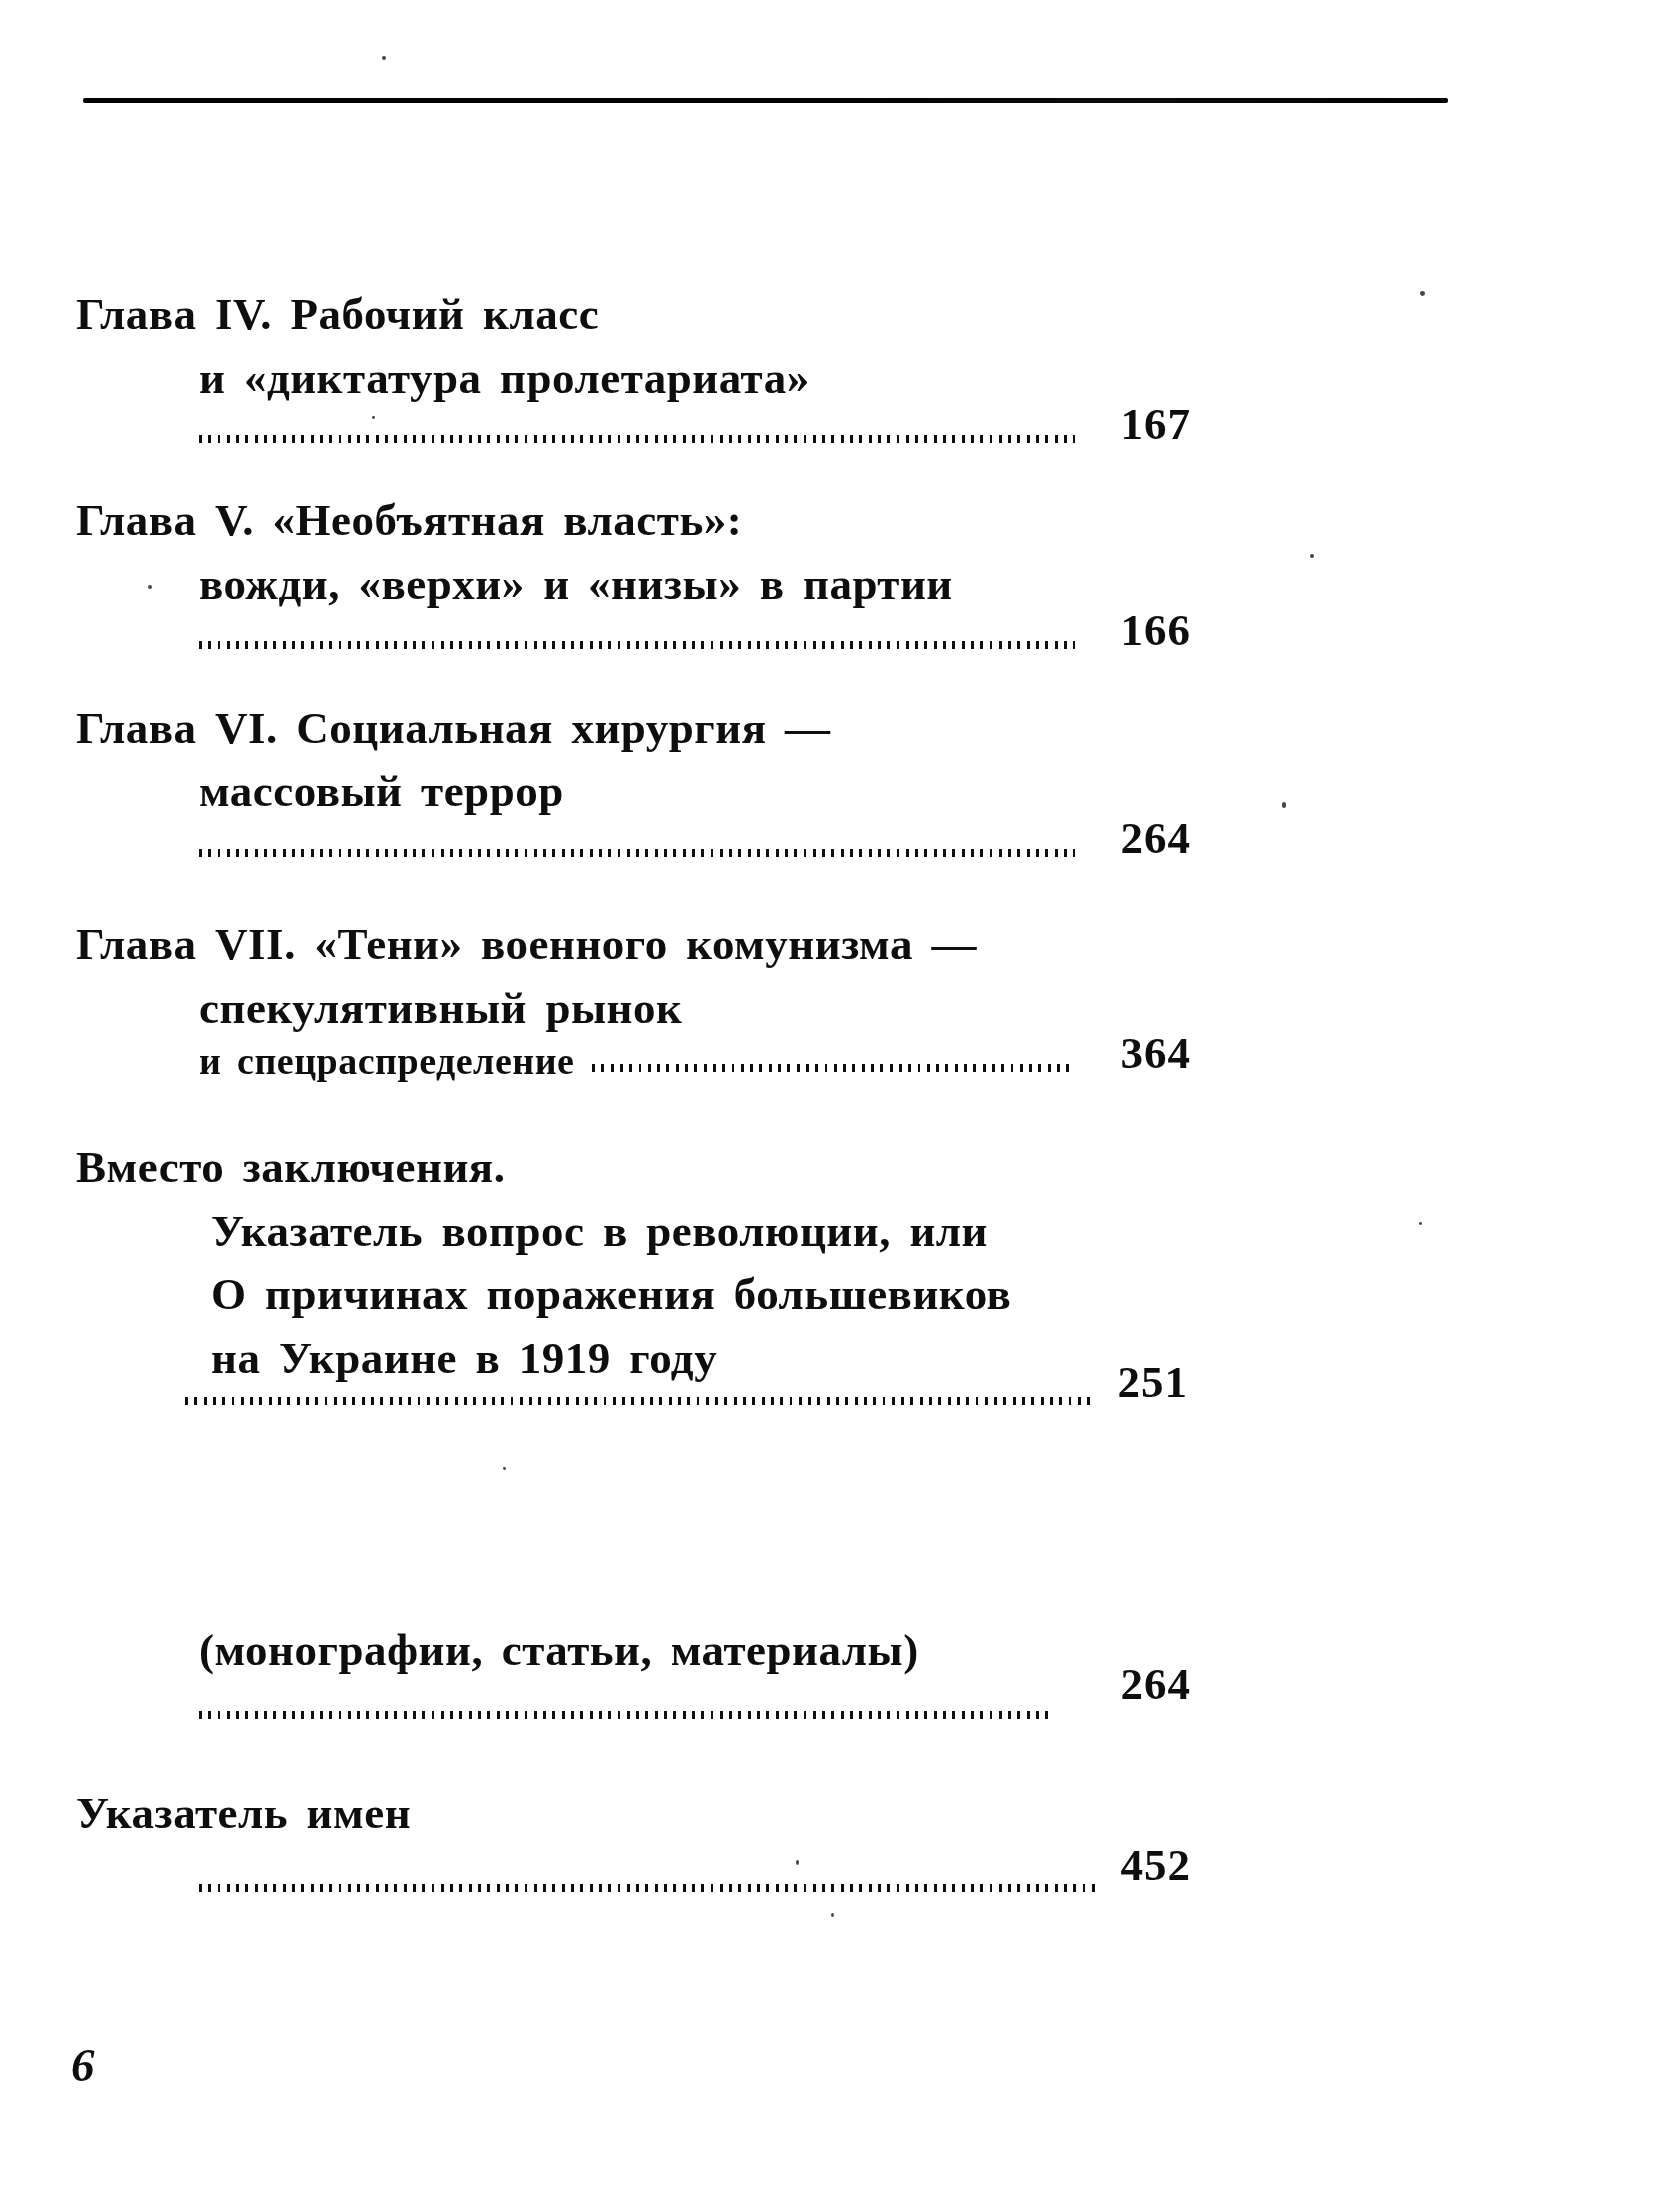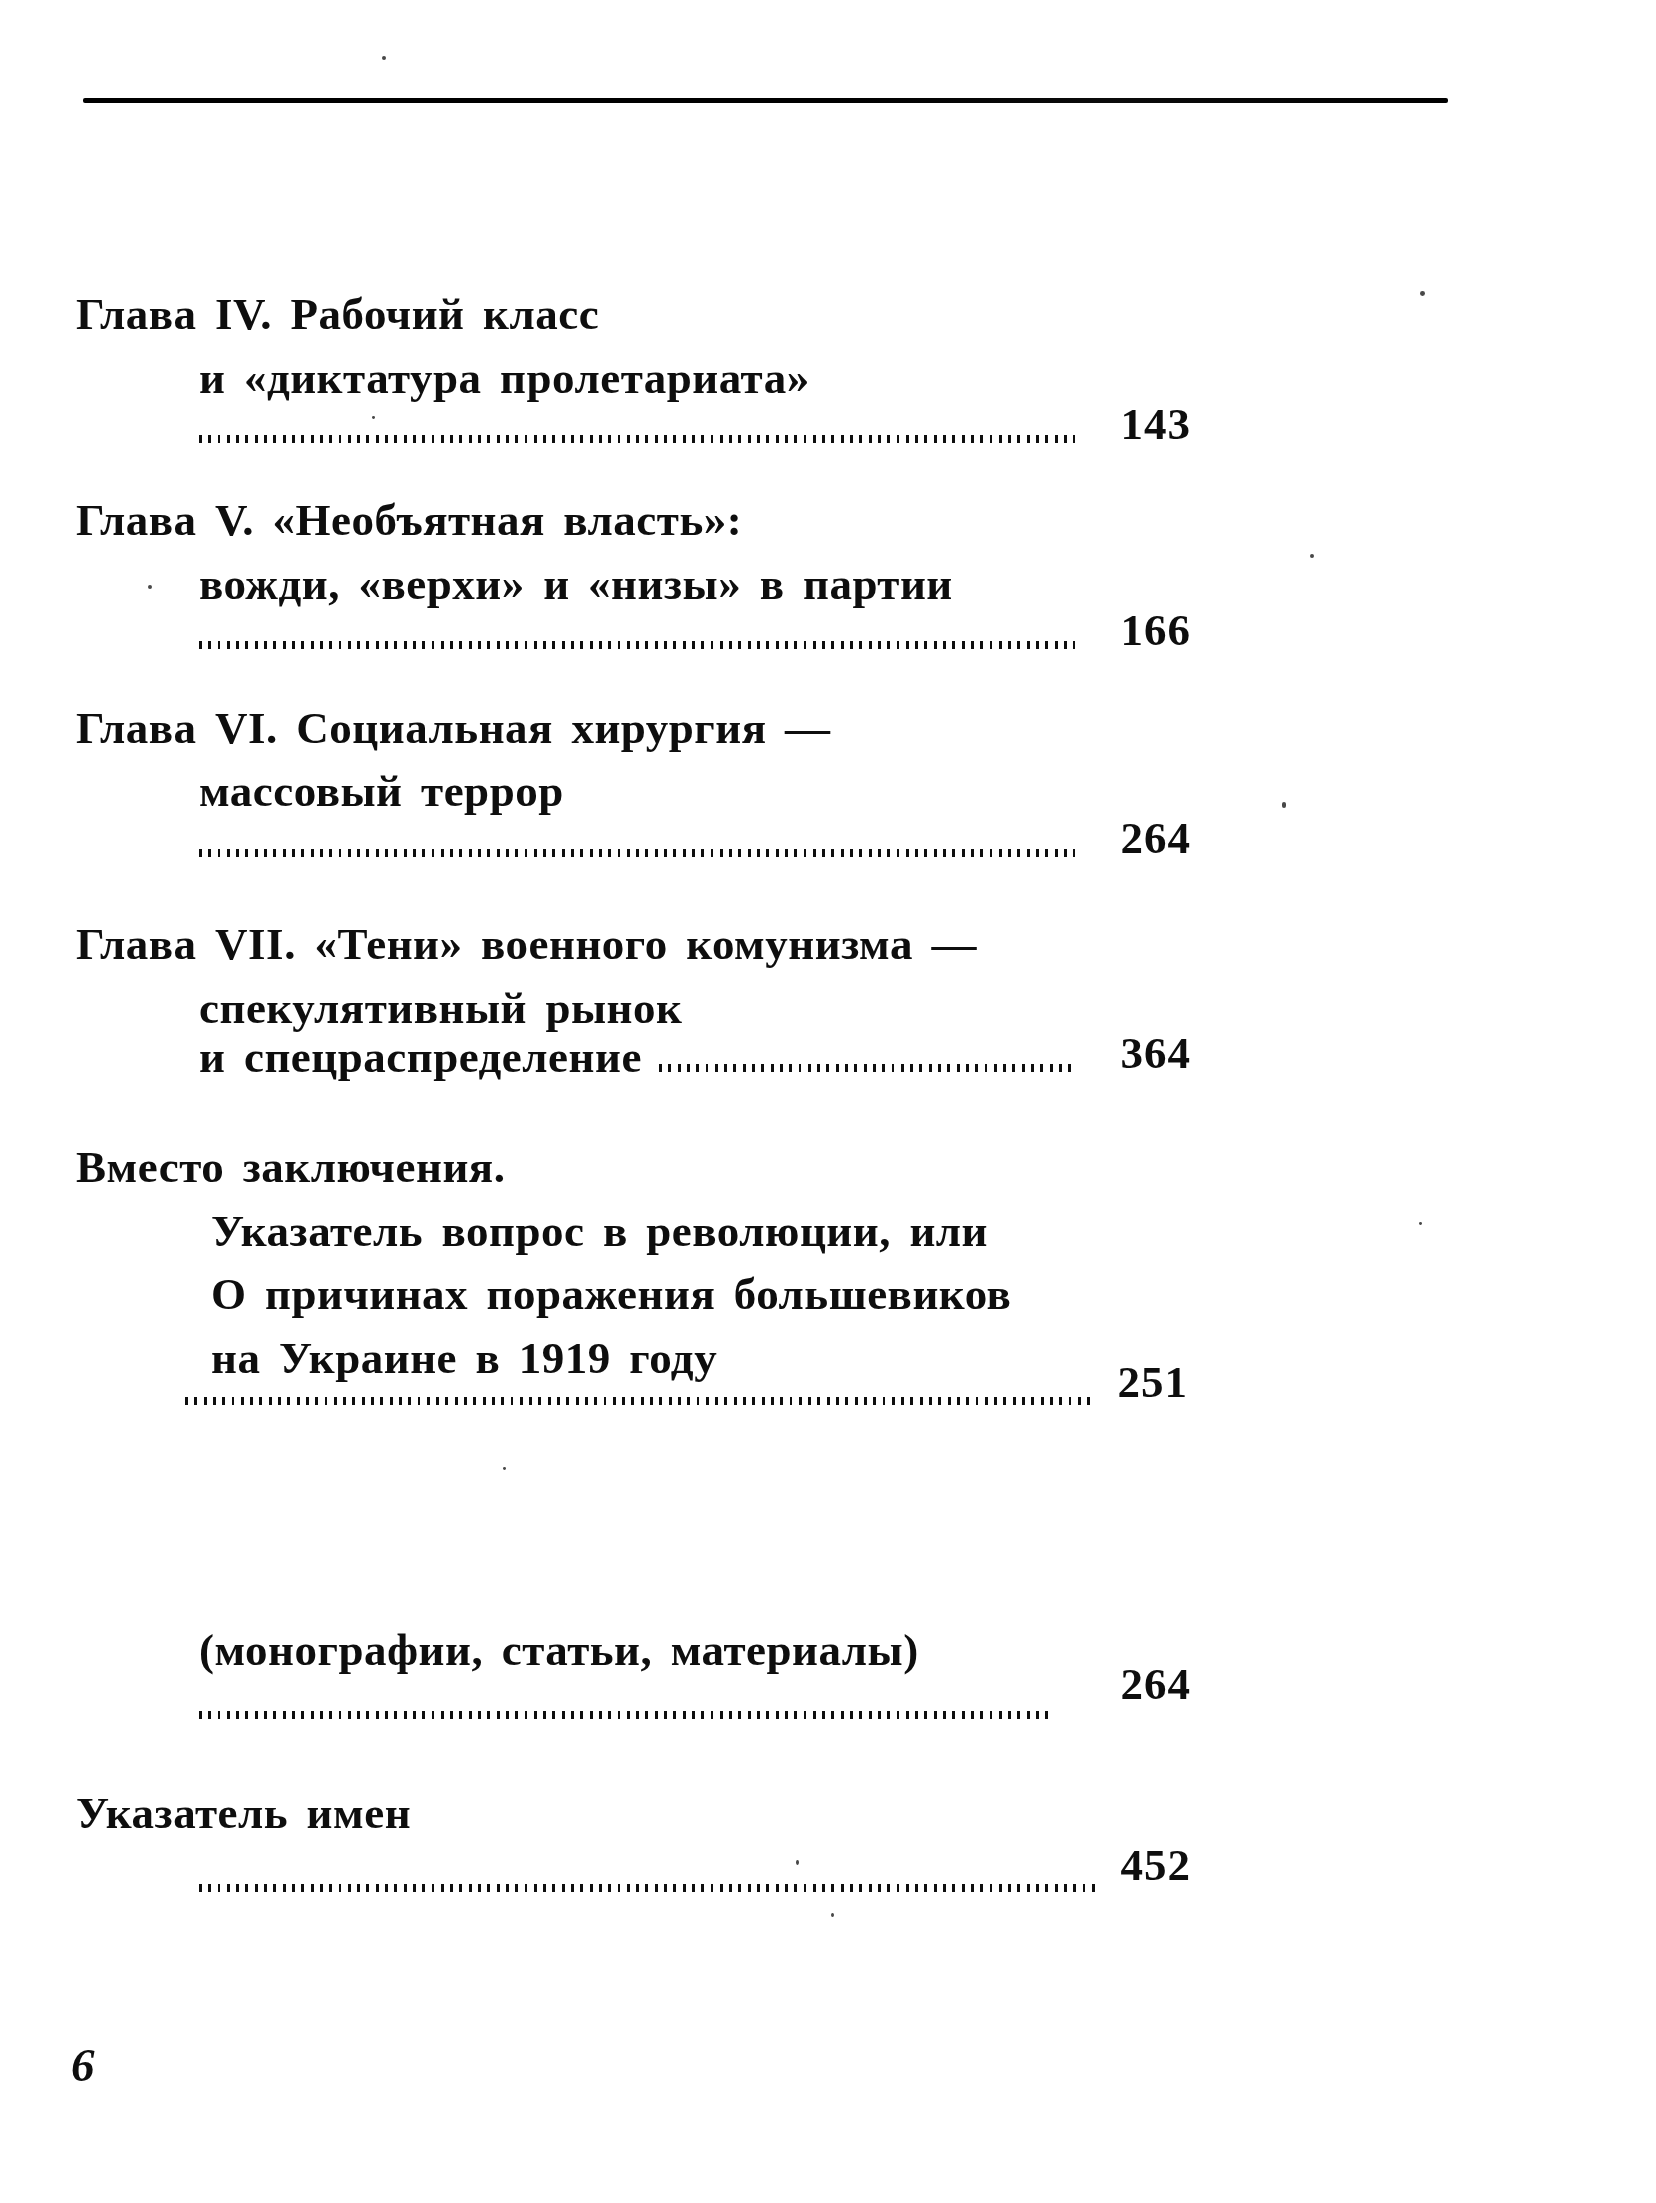--- a/index.html
+++ b/index.html
@@ -37,21 +37,21 @@
   .indent{left:199px;}
   .leader-row{
     position:absolute;
     left:199px;
     width:992px;
     height:49px;
     display:flex;
     align-items:flex-end;
   }
   .leader-prefix{
-    font-size:45px;
+    font-size:38px;
     line-height:1;
     letter-spacing:0.5px;
     word-spacing:0.15em;
     white-space:nowrap;
     margin-right:17.6px;
   }
   .dots{
     flex:1;
     height:7.8px;
     margin-bottom:7.8px;
@@ -84,21 +84,21 @@
 <body>
 
 <div class="page">
 
   <div class="rule"></div>
 
   <div class="line" style="top:291px">Глава IV. Рабочий класс</div>
   <div class="line indent" style="top:355px">и «диктатура пролетариата»</div>
   <div class="leader-row" style="top:402px">
     <div class="dots"></div>
-    <div class="pagenum">143</div>
+    <div class="pagenum">167</div>
   </div>
 
   <div class="line" style="top:497px">Глава V. «Необъятная власть»:</div>
   <div class="line indent" style="top:561px">вожди, «верхи» и «низы» в партии</div>
   <div class="leader-row" style="top:608px">
     <div class="dots"></div>
     <div class="pagenum">166</div>
   </div>
 
   <div class="line" style="top:705px">Глава VI. Социальная хирургия —</div>

